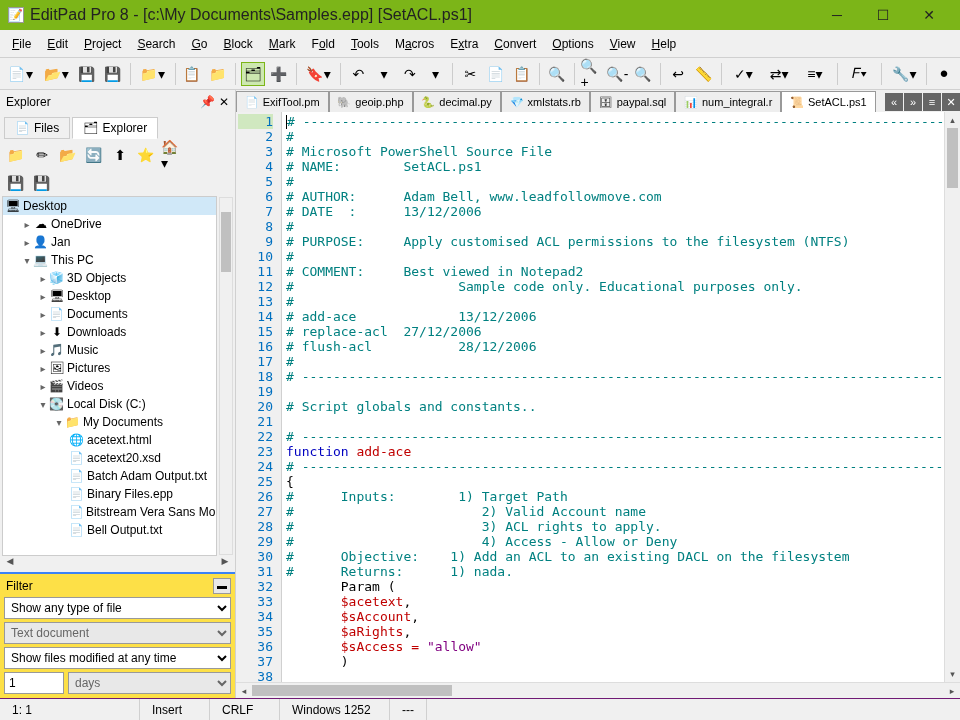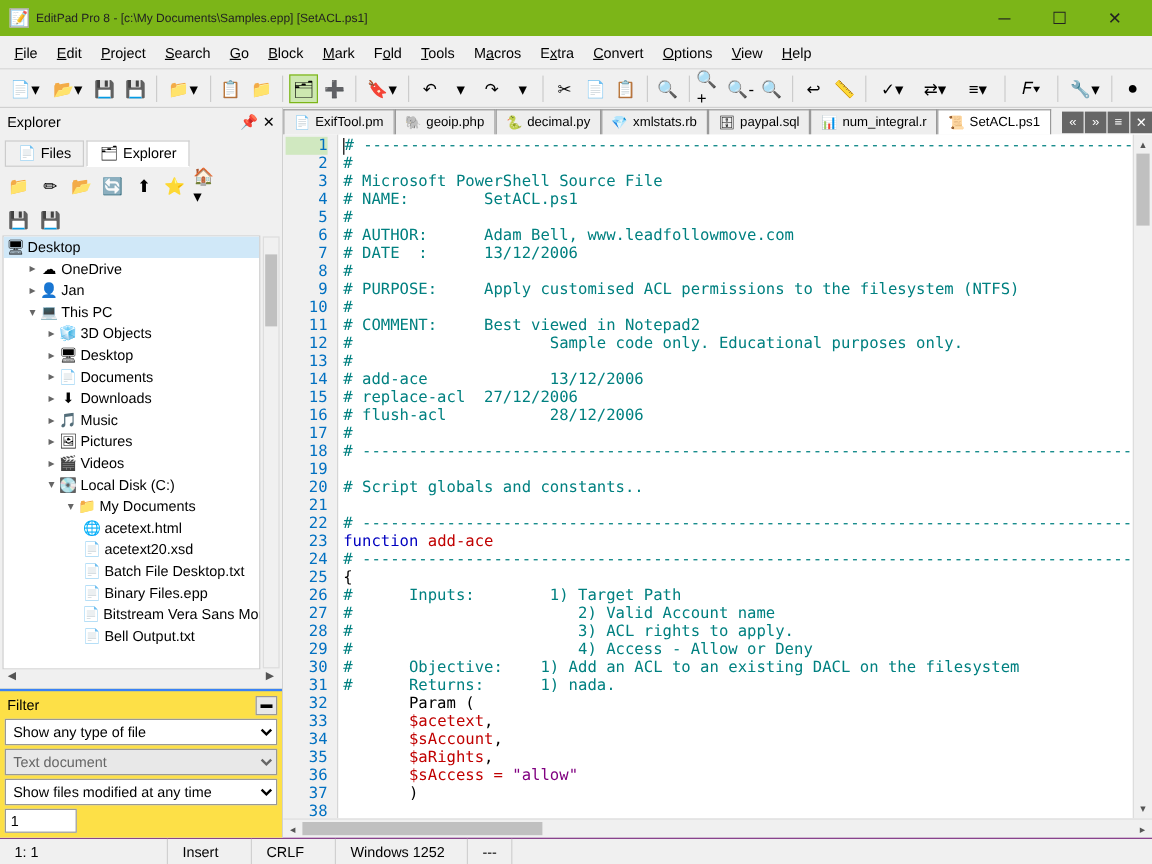--- a/index.html
+++ b/index.html
@@ -1,20 +1,20 @@
 <!DOCTYPE html>
 <html><head>
 <meta charset="utf-8">
 <style>
 * { box-sizing: border-box; margin: 0; padding: 0; }
 body { font-family: "Segoe UI", Tahoma, sans-serif; font-size: 12px; width: 960px; height: 720px; overflow: hidden; background: #fff; }
 
 .titlebar { height: 30px; background: #7cb518; display: flex; align-items: center; padding: 0 8px; color: #222; }
 .titlebar .icon { width: 16px; height: 16px; background: #fff; border: 1px solid #999; margin-right: 6px; display: flex; align-items: center; justify-content: center; }
-.titlebar .title { flex: 1; font-size: 10px; }
+.titlebar .title { flex: 1; font-size: 16px; }
 .titlebar .winbtns { display: flex; gap: 0; }
 .titlebar .winbtn { width: 46px; height: 30px; display: flex; align-items: center; justify-content: center; font-size: 14px; }
 
 .menubar { height: 28px; background: #f0f0f0; display: flex; align-items: center; padding: 0 4px; border-bottom: 1px solid #d0d0d0; }
 .menubar .menuitem { padding: 4px 8px; font-size: 12px; }
 .menubar .menuitem u { text-decoration: underline; }
 
 .toolbar { height: 32px; background: #f0f0f0; display: flex; align-items: center; padding: 0 4px; gap: 2px; border-bottom: 1px solid #d0d0d0; }
 .toolbar .tbtn { width: 24px; height: 24px; display: flex; align-items: center; justify-content: center; border: 1px solid transparent; font-size: 14px; }
 .toolbar .tbtn.dd { width: 34px; }
@@ -252,21 +252,21 @@
         <div class="tree-row ind4">
             <span class="ico">🌐</span>
             <span class="lbl">acetext.html</span>
           </div>
         <div class="tree-row ind4">
             <span class="ico">📄</span>
             <span class="lbl">acetext20.xsd</span>
           </div>
         <div class="tree-row ind4">
             <span class="ico">📄</span>
-            <span class="lbl">Batch File Desktop.txt</span>
+            <span class="lbl">Batch Adam Output.txt</span>
           </div>
         <div class="tree-row ind4">
             <span class="ico">📄</span>
             <span class="lbl">Binary Files.epp</span>
           </div>
         <div class="tree-row ind4">
             <span class="ico">📄</span>
             <span class="lbl">Bitstream Vera Sans Mono</span>
           </div>
         <div class="tree-row ind4">
@@ -286,20 +286,21 @@
     <div class="filter-section">
       <div class="filter-row">
         <span class="filter-label">Filter</span>
         <span class="filter-btn">▬</span>
       </div>
       <select class="filter-select"><option>Show any type of file</option></select>
       <select class="filter-select readonly" style="margin-top:3px"><option>Text document</option></select>
       <select class="filter-select" style="margin-top:3px"><option>Show files modified at any time</option></select>
       <div class="filter-inputs">
         <input class="filter-num" value="1" style="">
+        <select class="filter-unit"><option>days</option></select>
       </div>
     </div>
   </div>
 
   <div class="editor-area">
     <div class="tabs-row">
       <div class="file-tab">📄<span>ExifTool.pm</span></div>
       <div class="file-tab">🐘<span>geoip.php</span></div>
       <div class="file-tab">🐍<span>decimal.py</span></div>
       <div class="file-tab">💎<span>xmlstats.rb</span></div>

